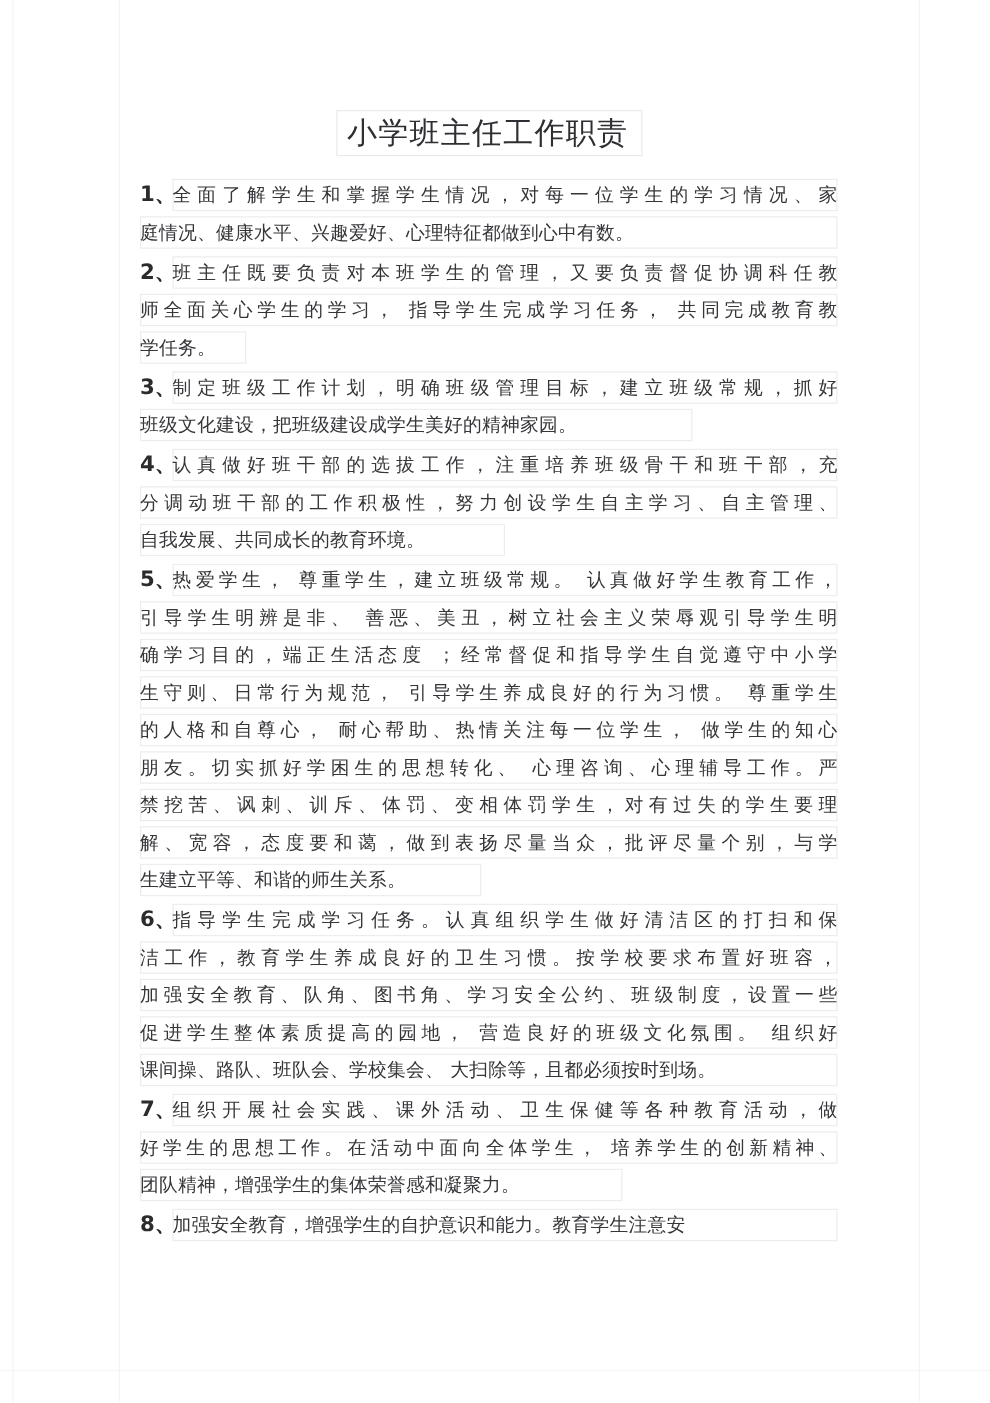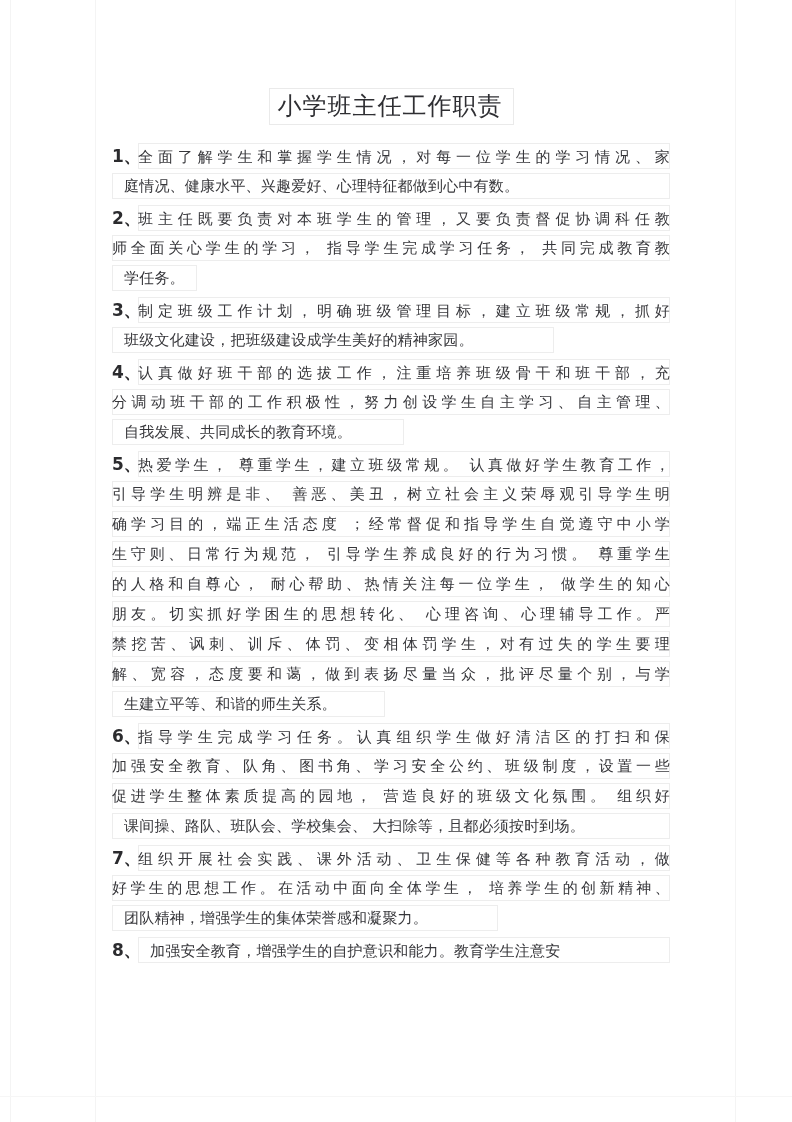--- a/index.html
+++ b/index.html
@@ -117,21 +117,20 @@
   
   .line.justify .txt {
     flex: 1 1 auto;
     display: block;
     text-align: justify;
     text-align-last: justify;
     white-space: normal;
   }
   .line.last .txt {
     text-align-last: left;
-    margin-left: 12px;
   }
 </style>
 </head>
 <body>
 
 <div id="page">
 
   <div class="page-guide-v" style="left:10px;"></div>
   <div class="page-guide-v" style="left:95px;"></div>
   <div class="page-guide-v" style="left:735px;"></div>
@@ -251,20 +250,25 @@
         </div>
         <div class="item">
           <div class="line first justify">
             <span class="linebox"></span>
             <span class="num">6、</span>
             <span class="txt">指导学生完成学习任务。认真组织学生做好清洁区的打扫和保</span>
           </div>
           <div class="line justify">
             <span class="linebox"></span>
             <span class="num" style="width: 0px;"></span>
+            <span class="txt">洁工作，教育学生养成良好的卫生习惯。按学校要求布置好班容，</span>
+          </div>
+          <div class="line justify">
+            <span class="linebox"></span>
+            <span class="num" style="width: 0px;"></span>
             <span class="txt">加强安全教育、队角、图书角、学习安全公约、班级制度，设置一些</span>
           </div>
           <div class="line justify">
             <span class="linebox"></span>
             <span class="num" style="width: 0px;"></span>
             <span class="txt">促进学生整体素质提高的园地， 营造良好的班级文化氛围。 组织好</span>
           </div>
           <div class="line last justify">
             <span class="linebox"></span>
             <span class="num" style="width: 0px;"></span>

